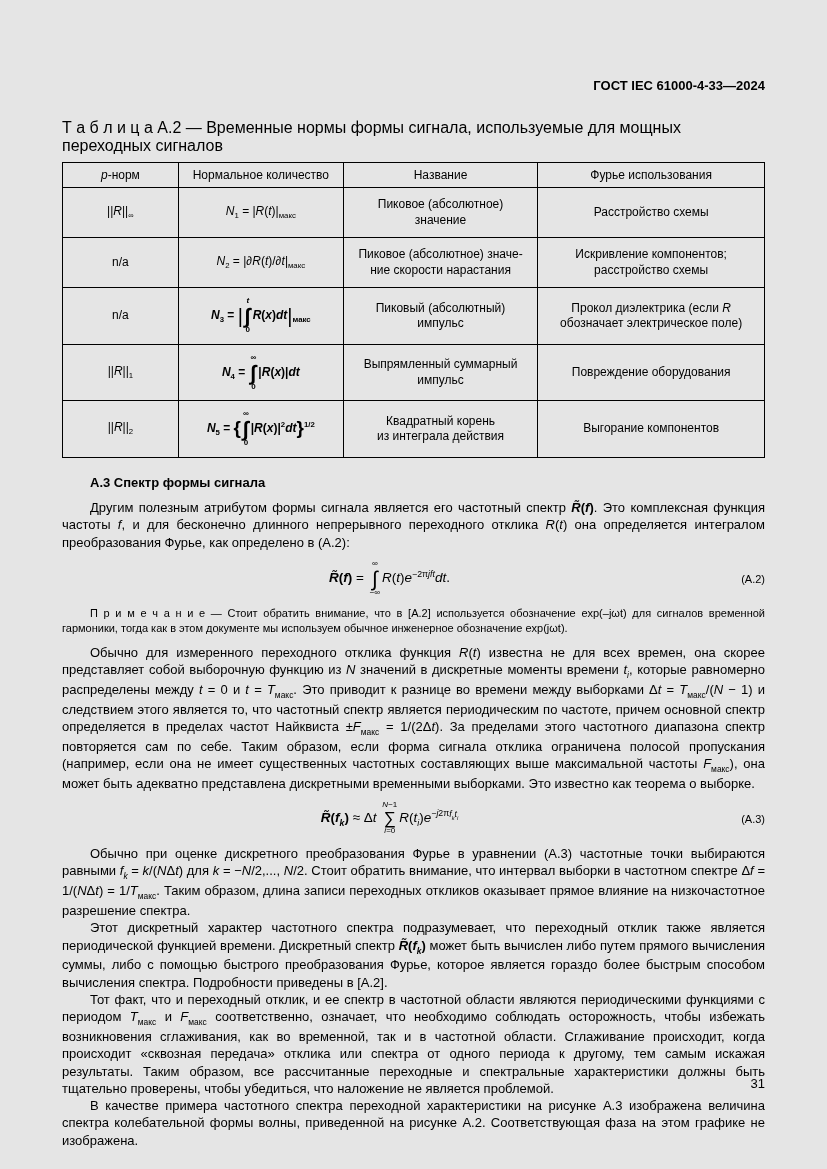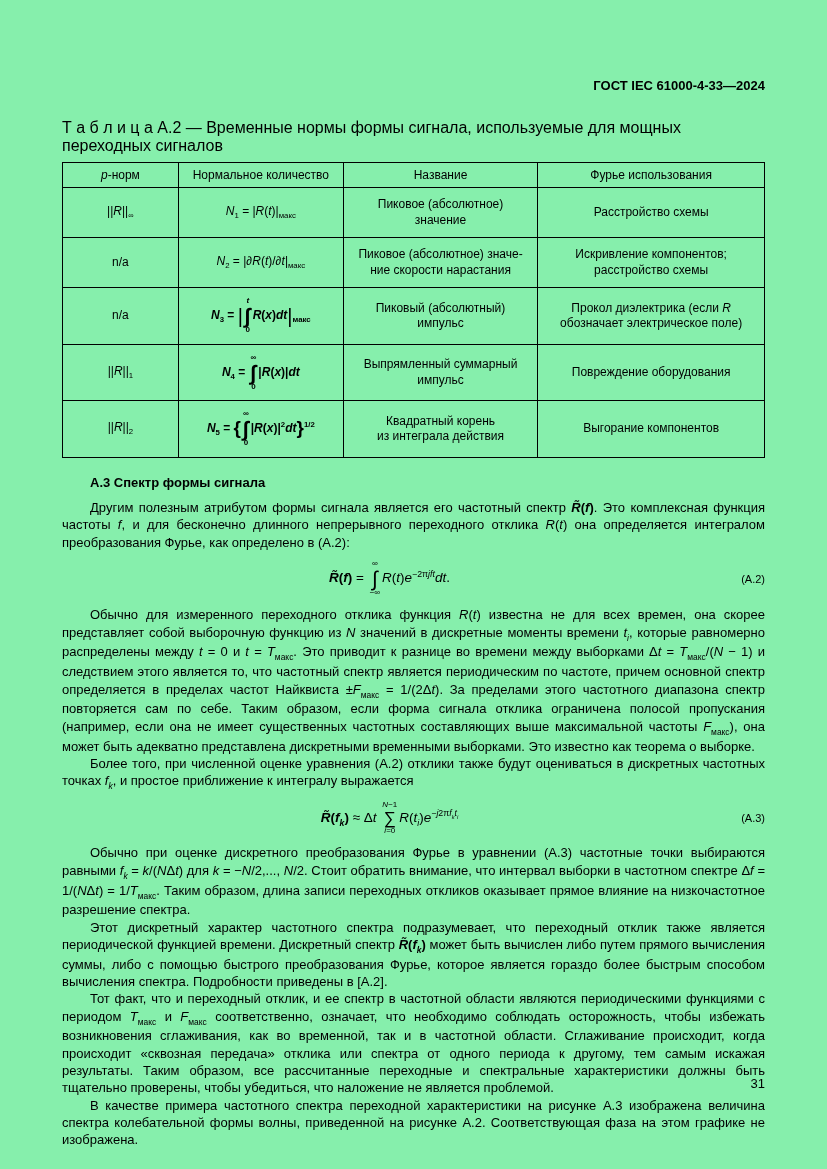--- a/index.html
+++ b/index.html
@@ -1,18 +1,18 @@
 <!DOCTYPE html>
 <html><head>
 <meta charset="utf-8">
 <style>
   * { box-sizing: border-box; }
   html, body { margin: 0; padding: 0; background: #ffffff; }
   .page {
-    width: 827px; height: 1169px; position: relative; background: #86efac;
+    width: 827px; height: 1169px; position: relative; background: #e5e5e5;
     font-family: "Liberation Sans", sans-serif; color: #000; overflow: hidden;
     margin: 0 auto;
   }
   .content { position: absolute; left: 62px; top: 0; width: 703px; }
   .doc-header { margin-top: 78px; text-align: right; font-weight: bold; font-size: 13px; }
   .table-caption { margin-top: 26px; margin-bottom: 7px; font-size: 16px; }
   table.a2 { width: 100%; border-collapse: collapse; font-size: 12px; table-layout: fixed; }
   table.a2 th, table.a2 td { border: 1px solid #000; text-align: center; vertical-align: middle; }
   table.a2 th { font-weight: normal; padding: 5px 4px; }
   table.a2 td { padding: 9px 6px; line-height: 1.3; }
@@ -111,24 +111,24 @@
 
     <div class="formula-row">
       <div class="formula-body"><b><i>R̃</i>(<i>f</i>)</b> = <span class="intstack">
             <span class="top">∞</span>
             <span class="sign">∫</span>
             <span class="bot">−∞</span>
           </span><i>R</i>(<i>t</i>)<i>e</i><sup>−2π<i>jft</i></sup><i>dt</i>.</div>
       <div class="formula-num">(А.2)</div>
     </div>
 
+    <p class="note-text">П р и м е ч а н и е  —  Стоит обратить внимание, что в [А.2] используется обозначение exp(–jωt) для сигналов временной гармоники, тогда как в этом документе мы используем обычное инженерное обозначение exp(jωt).</p>
 
     <p class="body-text">Обычно для измеренного переходного отклика функция <i>R</i>(<i>t</i>) известна не для всех времен, она скорее представляет собой выборочную функцию из <i>N</i> значений в дискретные моменты времени <i>t<sub>i</sub></i>, которые равномерно распределены между <i>t</i> = 0 и <i>t</i> = <i>T</i><sub>макс</sub>. Это приводит к разнице во времени между выборками Δ<i>t</i> = <i>T</i><sub>макс</sub>/(<i>N</i> − 1) и следствием этого является то, что частотный спектр является периодическим по частоте, причем основной спектр определяется в пределах частот Найквиста ±<i>F</i><sub>макс</sub> = 1/(2Δ<i>t</i>). За пределами этого частотного диапазона спектр повторяется сам по себе. Таким образом, если форма сигнала отклика ограничена полосой пропускания (например, если она не имеет существенных частотных составляющих выше максимальной частоты <i>F</i><sub>макс</sub>), она может быть адекватно представлена дискретными временными выборками. Это известно как теорема о выборке.</p>
 
-    <p class="body-text">Более того, при численной оценке уравнения (А.2) отклики также будут оцениваться в дискретных частотных точках <i>f<sub>k</sub></i>, и простое приближение к интегралу выражается</p>
 
     <div class="formula-row">
       <div class="formula-body"><b><i>R̃</i>(<i>f<sub>k</sub></i>)</b> ≈ Δ<i>t</i> <span class="sumstack">
             <span class="top"><i>N</i>−1</span>
             <span class="sign">∑</span>
             <span class="bot"><i>i</i>=0</span>
           </span><i>R</i>(<i>t<sub>i</sub></i>)<i>e</i><sup>−<i>j</i>2π<i>f<sub>k</sub>t<sub>i</sub></i></sup></div>
       <div class="formula-num">(А.3)</div>
     </div>
 

